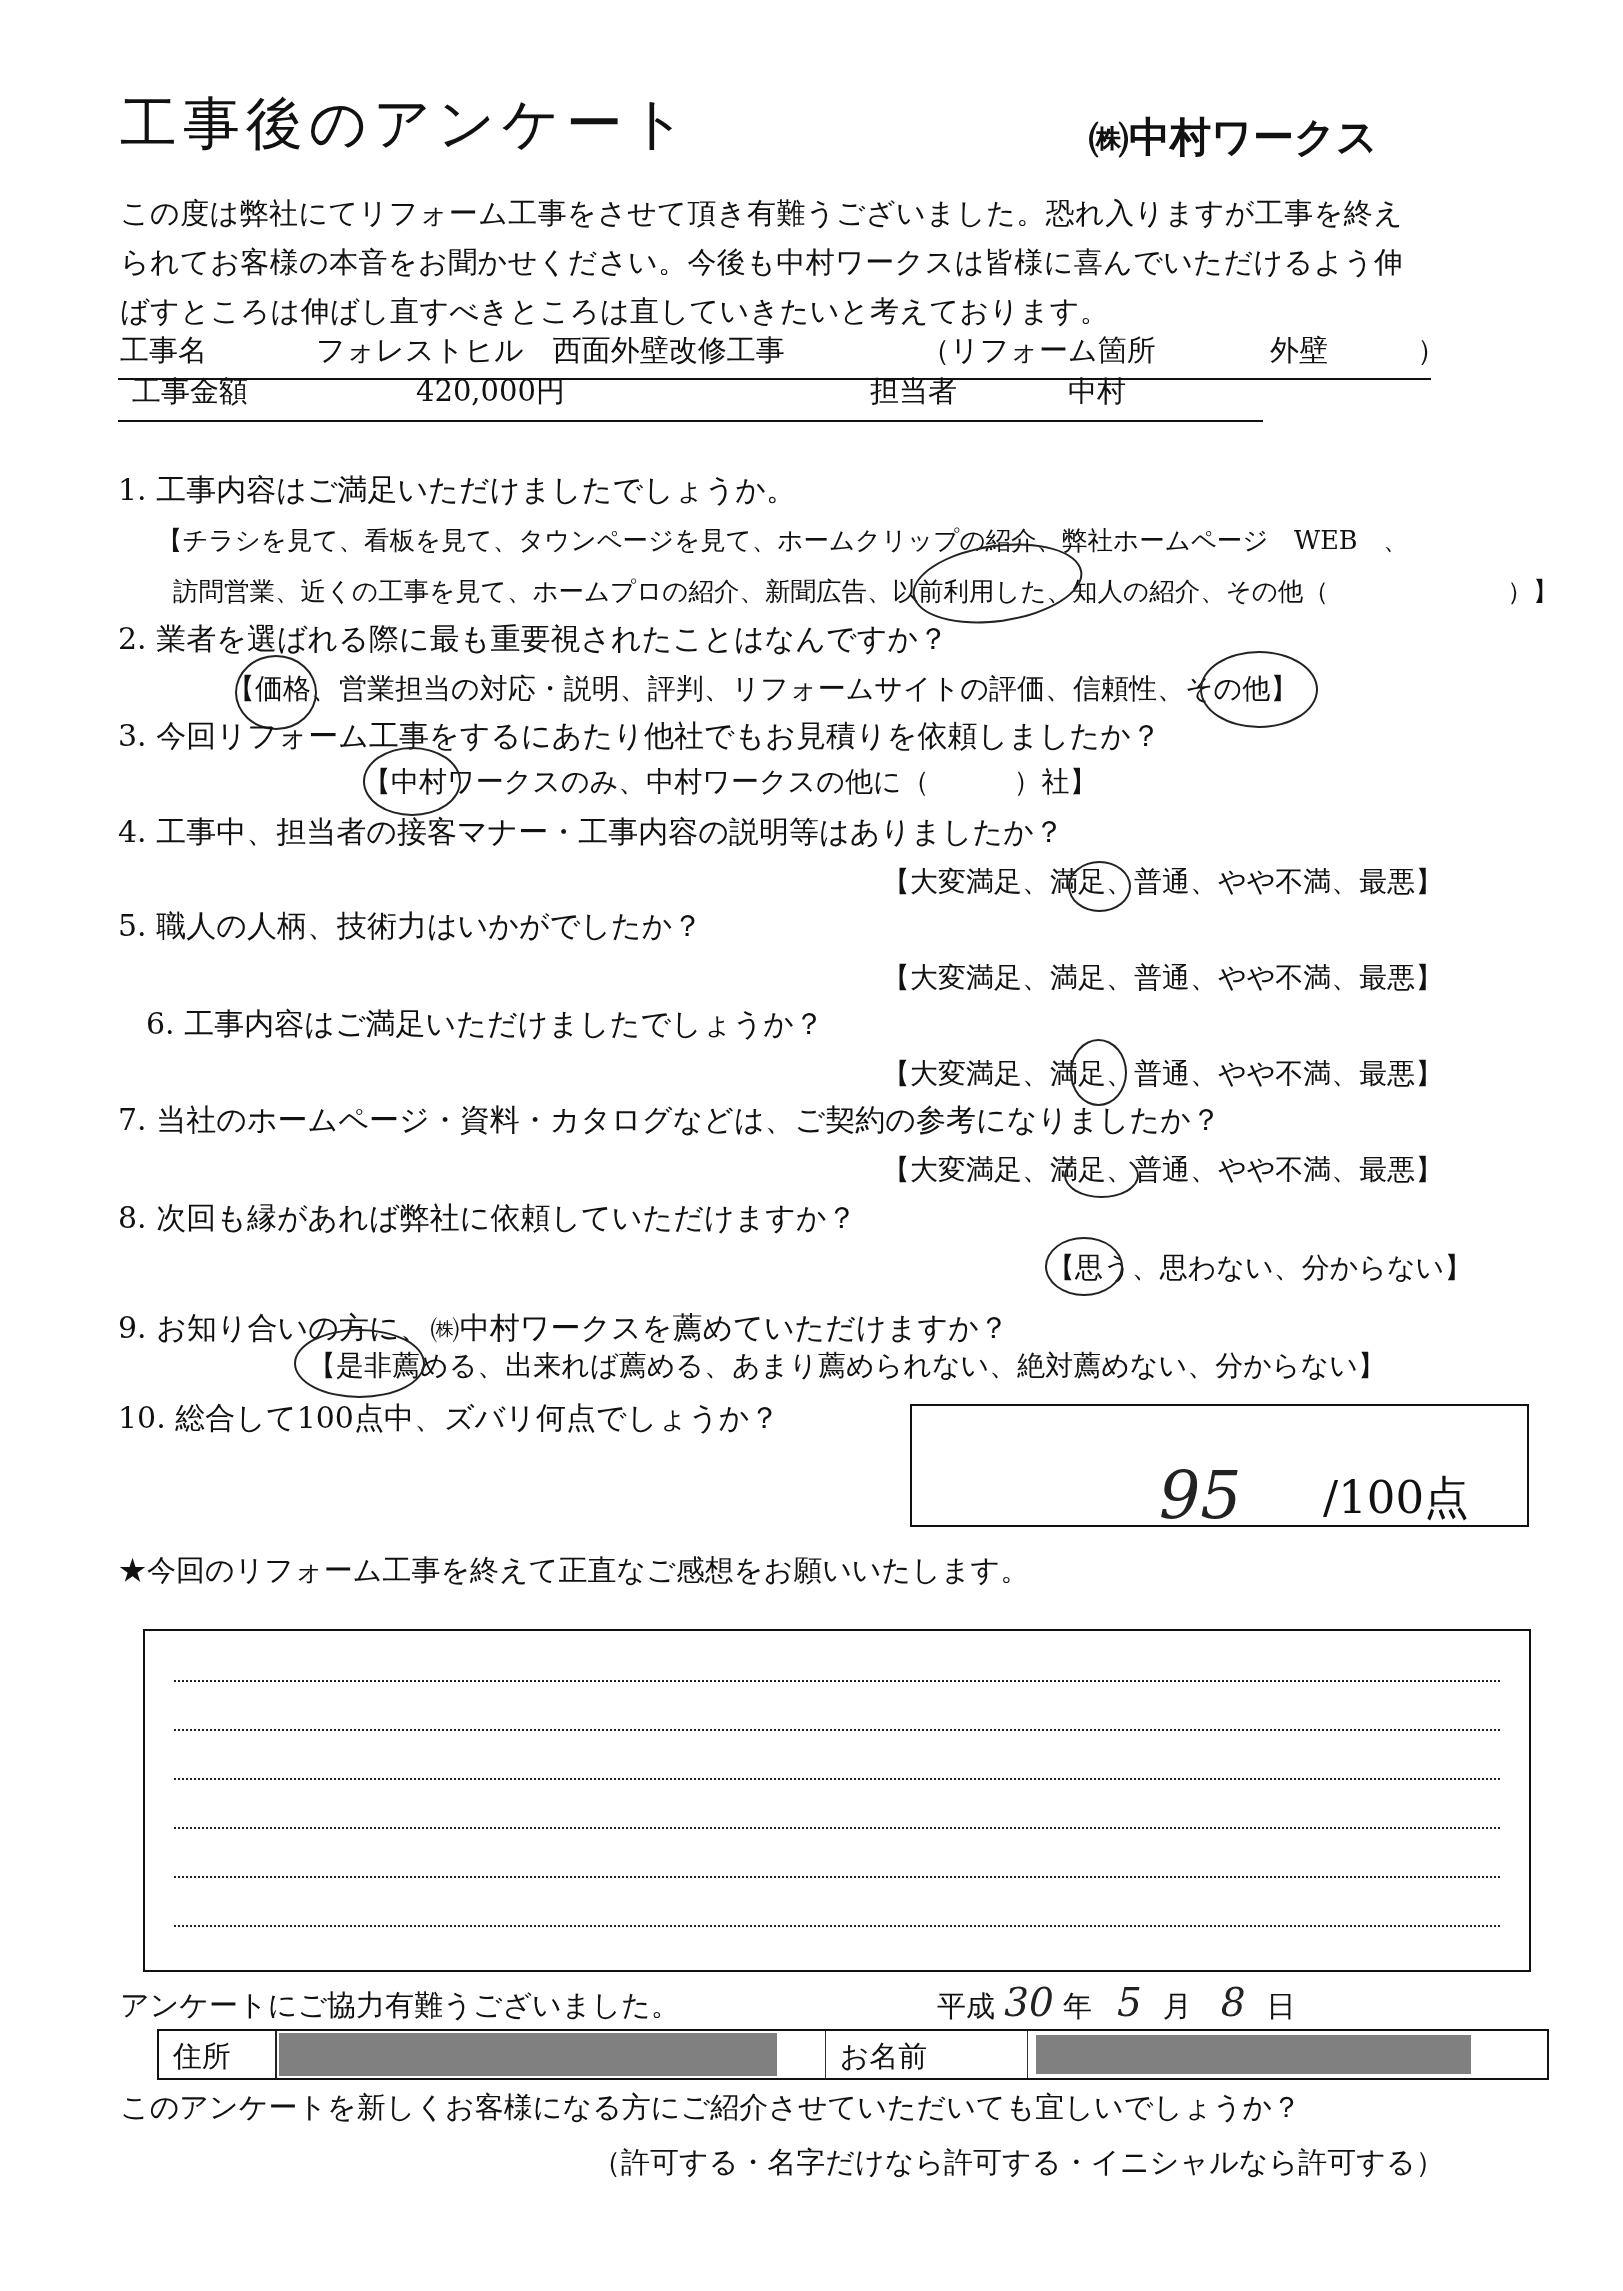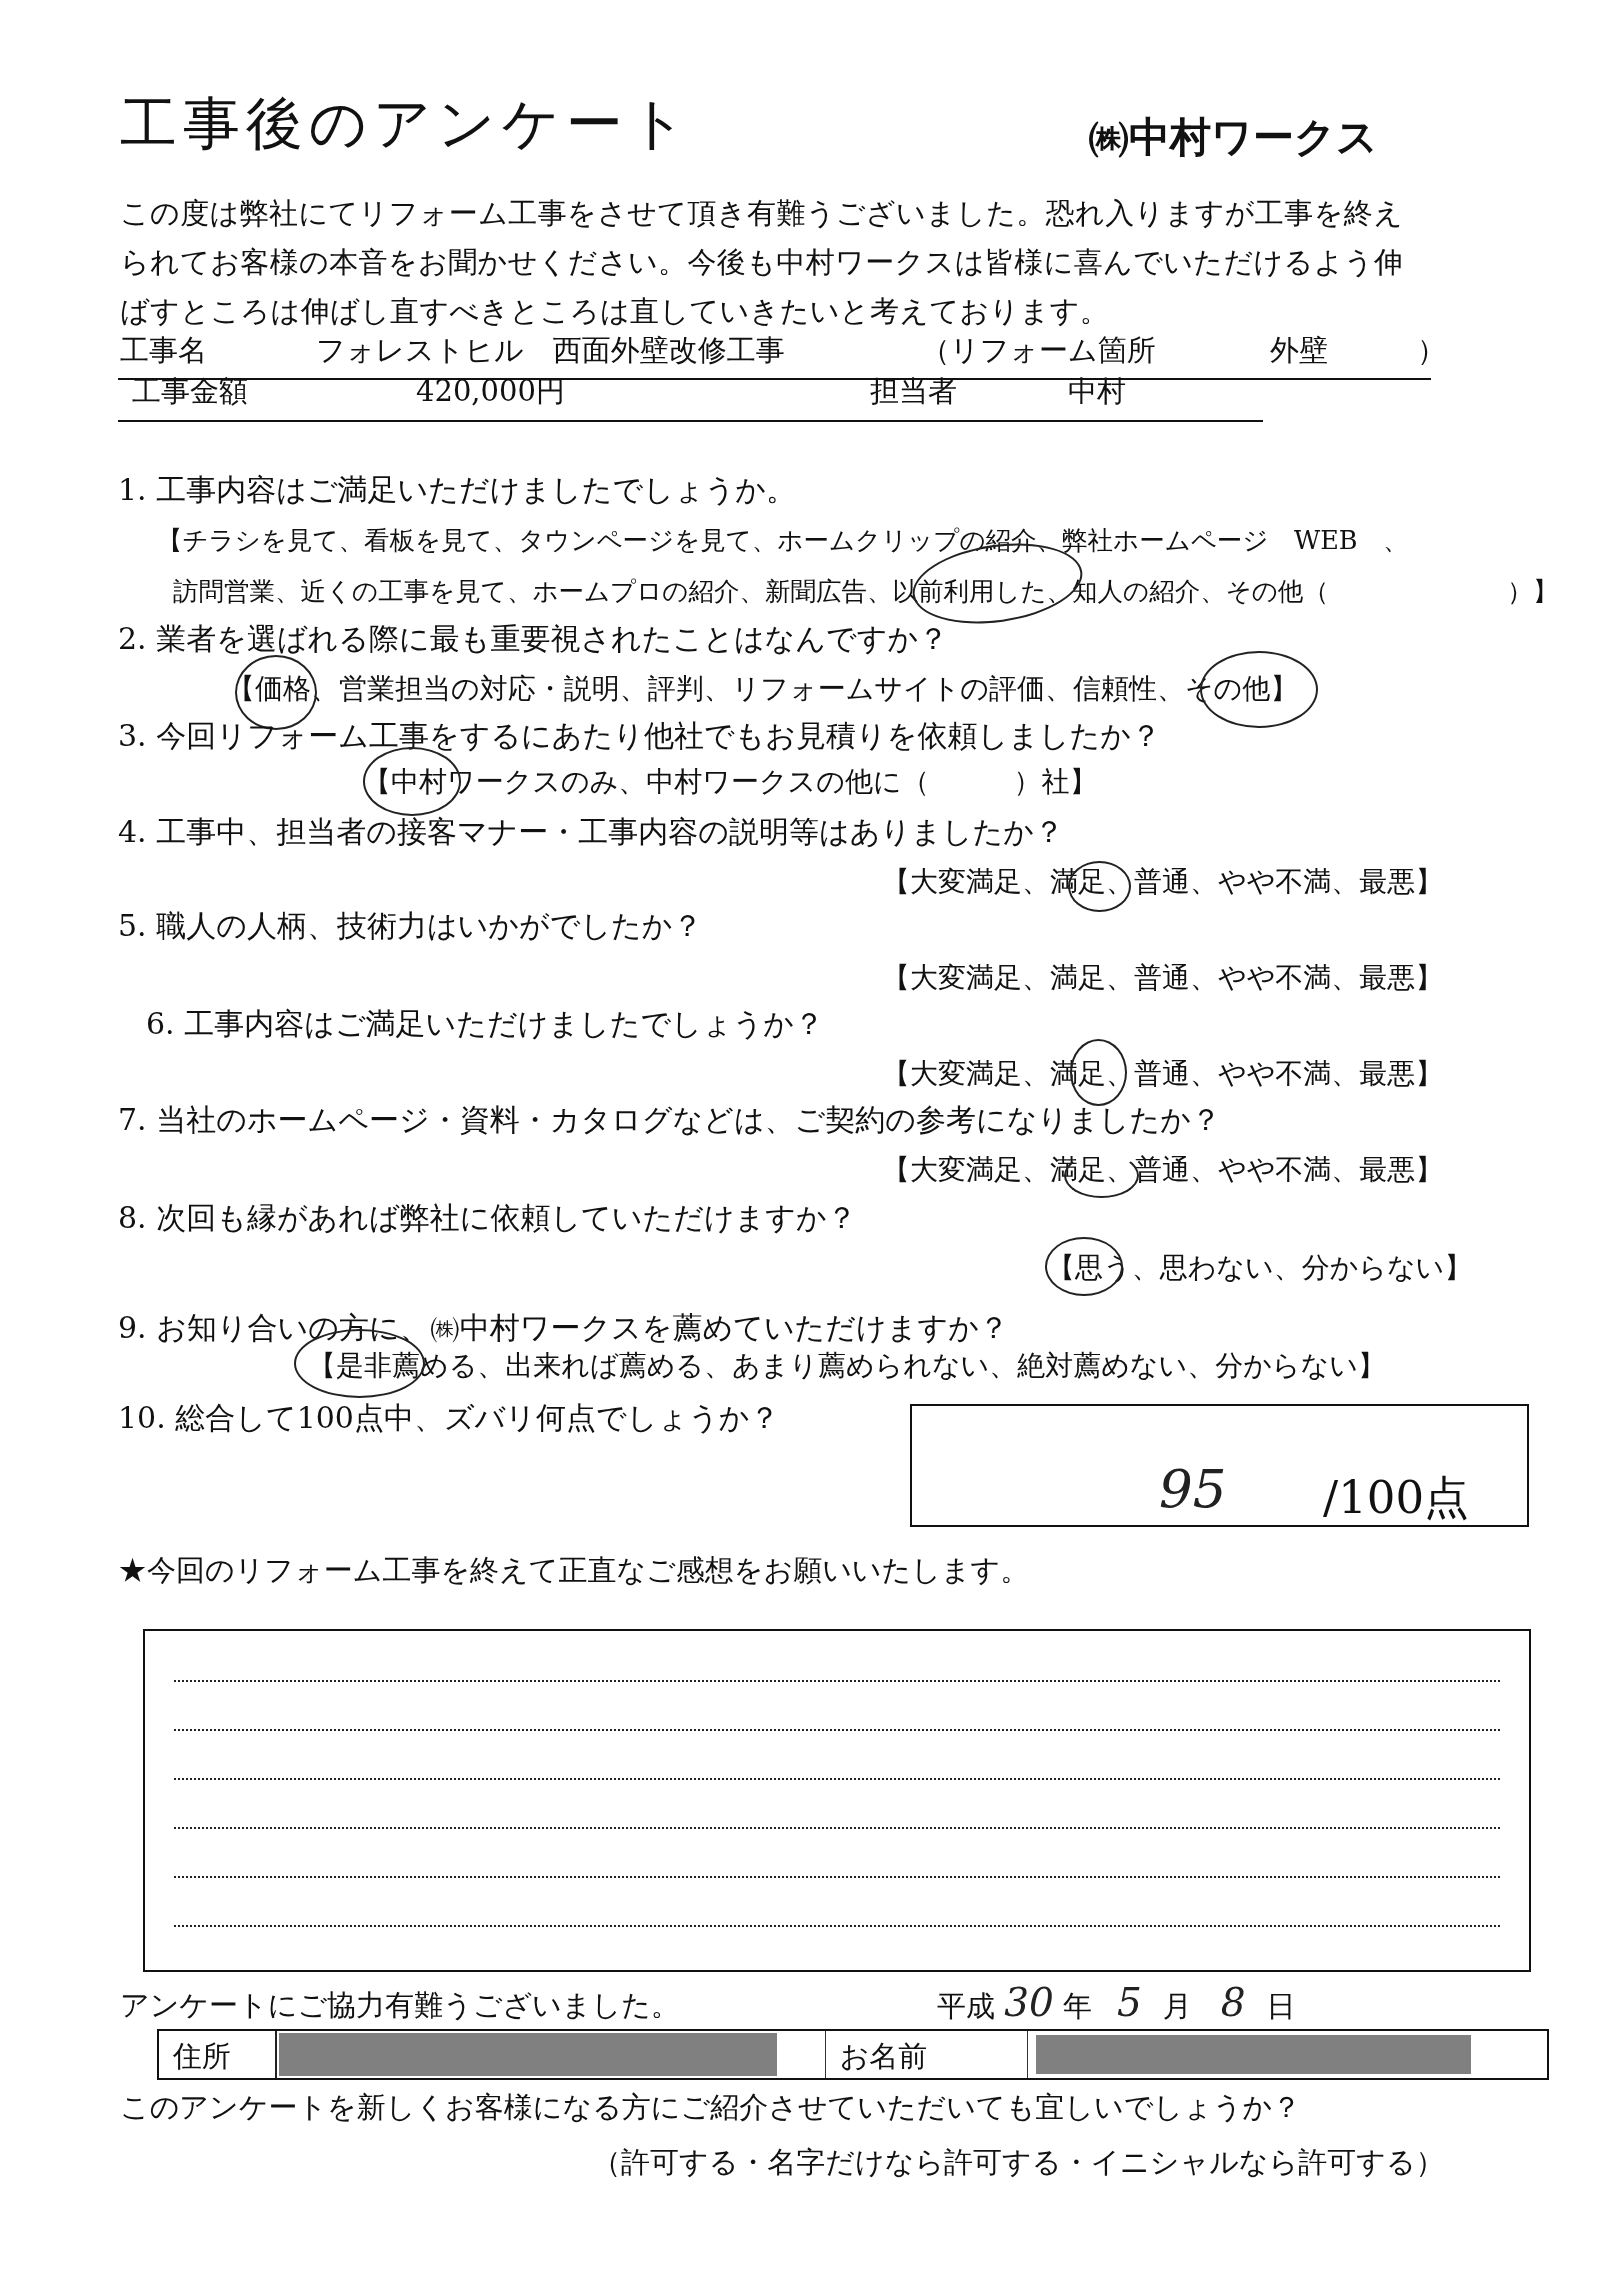--- a/index.html
+++ b/index.html
@@ -19,21 +19,21 @@
   .opt.small { font-size: 25.5px; }
   .circle {
     position: absolute; border: 2px solid #222; border-radius: 50%;
     pointer-events: none;
   }
   .score-box {
     position: absolute; left: 910px; top: 1404px; width: 619px; height: 123px;
     border: 2.9px solid #111; box-sizing: border-box;
   }
   .score-hand {
-    position: absolute; left: 1159px; top: 1458px; font-size: 53px;
+    position: absolute; left: 1159px; top: 1458px; font-size: 65px;
     font-family: "DejaVu Serif", serif; font-style: italic; color: #222;
   }
   .score-max { position: absolute; left: 1323px; top: 1468px; font-size: 45px; }
   .comment-box {
     position: absolute; left: 143px; top: 1629px; width: 1388px; height: 343px;
     border: 2.9px solid #111; box-sizing: border-box;
   }
   .comment-line {
     position: absolute; left: 29px; right: 29px; height: 0;
     border-top: 2.9px dotted #222;

